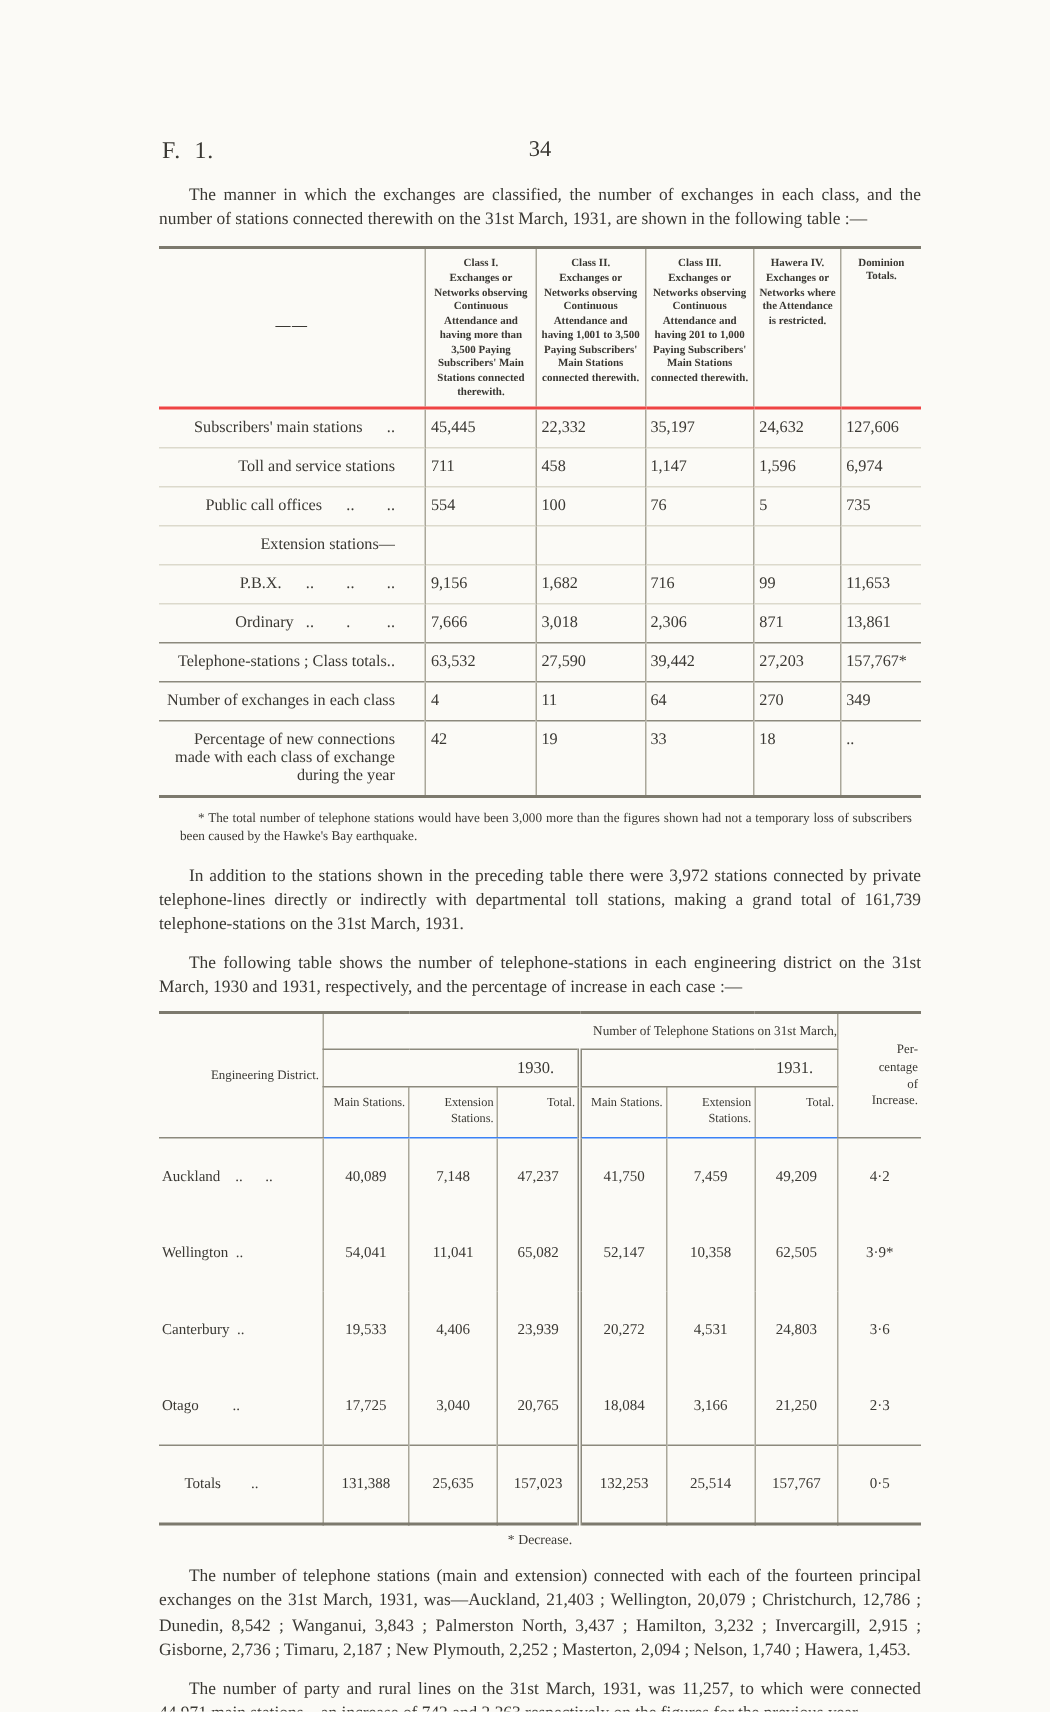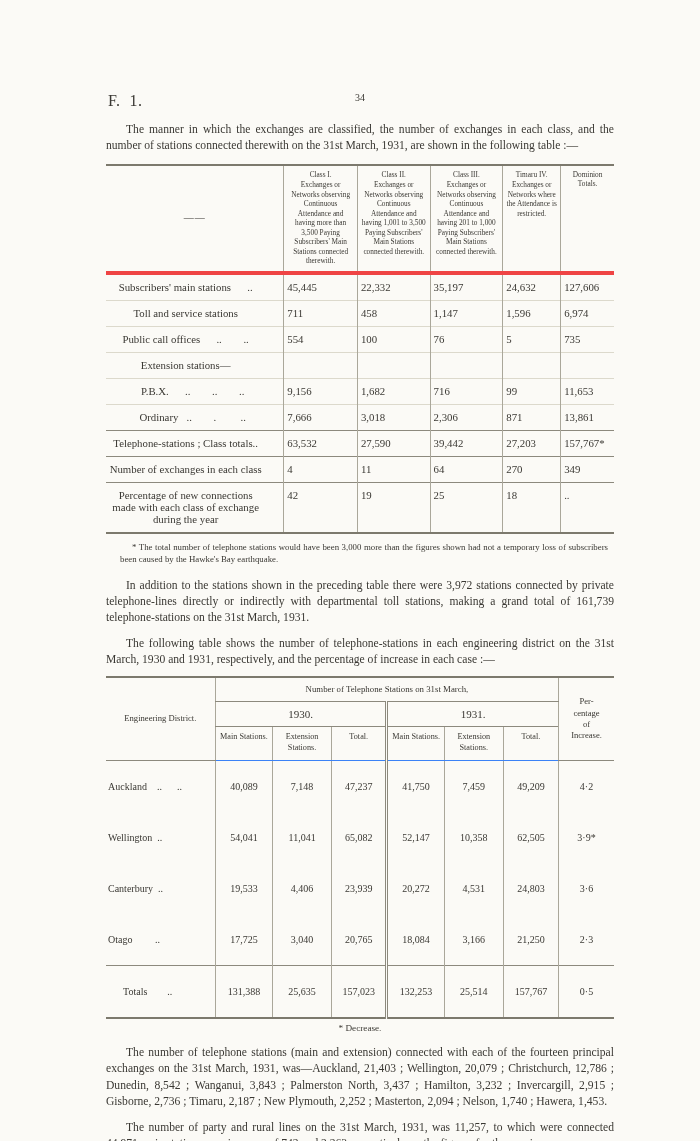--- a/index.html
+++ b/index.html
@@ -7,59 +7,59 @@
     width:700px;height:1141px;overflow:hidden;
     background:#fbfaf6;
     font-family:"Liberation Serif", serif;
     color:#3a3833;
   }
   .page{position:relative;width:700px;height:1141px}
   .content{padding:92px 86px 0 106px}
 
   .pghead{position:relative;height:18px;margin-bottom:12px}
   .docref{position:absolute;left:2px;top:0;font-size:16px;white-space:pre;letter-spacing:.5px}
-  .pgnum{position:absolute;left:0;right:0;top:0;text-align:center;font-size:10px}
+  .pgnum{position:absolute;left:0;right:0;top:0;text-align:center;font-size:15px}
 
   p.body{
     font-size:11.6px;line-height:1.42;text-align:justify;
     text-indent:20px;margin:0 0 9px 0;
   }
   p.tight{margin-bottom:7px}
 
   table{border-collapse:collapse;width:100%;table-layout:fixed}
 
   
   .t1{margin:4px 0 8px 0;border-top:2px solid #7c796d;border-bottom:2px solid #7c796d}
   .t1 th{
-    font-weight:normal;font-size:7.3px;line-height:1.3;
+    font-weight:bold;font-size:7.3px;line-height:1.3;
     padding:4px 3px 5px 3px;vertical-align:top;
-    border-bottom:4px solid #ef4444;
+    border-bottom:2px solid #ef4444;
   }
   .t1 th .tt{margin-bottom:1px}
   .t1 th.corner{vertical-align:middle;font-size:10px;letter-spacing:1px}
   .t1 th + th, .t1 td + td{border-left:1px solid #aaa79a}
   .t1 td{
     font-size:10.8px;padding:6px 3px 7px 3px;vertical-align:top;
   }
-  .t1 td.lbl{text-align:center;white-space:pre-wrap;padding-left:2px;padding-right:20px}
+  .t1 td.lbl{text-align:right;white-space:pre-wrap;padding-left:2px;padding-right:20px}
   .t1 td.sub{padding-left:16px}
   .t1 tbody tr + tr td{border-top:1px solid #dcd9cc}
   .t1 tbody tr.strong td{border-top:1px solid #8c897d}
 
   .footnote{
     font-size:8.8px;line-height:1.35;text-align:justify;
     margin:0 0 12px 0;padding:0 6px 0 14px;text-indent:12px;
   }
   .footnote2{font-size:9.2px;text-align:center;margin:2px 0 12px 0}
 
   
   .t2{margin:6px 0 4px 0;border-top:2px solid #7c796d;border-bottom:2px solid #7c796d}
   .t2 th{
     font-weight:normal;font-size:8.2px;line-height:1.3;
-    padding:3px 2px;text-align:center;vertical-align:middle;
+    padding:3px 2px;text-align:right;vertical-align:middle;
   }
   .t2 th.span-h{font-size:8.8px;padding:6px 0;border-bottom:1px solid #8c897d}
   .t2 th.year-h{font-size:11px;padding:5px 16px;border-bottom:1px solid #8c897d}
   .t2 th.sub-h{vertical-align:top;padding-top:5px;padding-bottom:6px;border-bottom:1px solid #3b82f6}
   .t2 th.district-h,.t2 th.pct-h{border-bottom:1px solid #8c897d;font-size:8.6px}
   .t2 .vr{border-left:1px solid #aaa79a}
   .t2 .dbl{border-left:3px double #8c897d}
   .t2 .pre{white-space:pre-line}
   .t2 td{font-size:10px;padding:20px 3px;text-align:center;vertical-align:middle}
   .t2 td.dist{text-align:left;white-space:pre-wrap;padding-left:2px}
@@ -96,21 +96,21 @@
           </th>
           <th>
             <div class="tt">Class II.</div>
             <div>Exchanges or Networks observing Continuous Attendance and having 1,001 to 3,500 Paying Subscribers' Main Stations connected therewith.</div>
           </th>
           <th>
             <div class="tt">Class III.</div>
             <div>Exchanges or Networks observing Continuous Attendance and having 201 to 1,000 Paying Subscribers' Main Stations connected therewith.</div>
           </th>
           <th>
-            <div class="tt">Timaru IV.</div>
+            <div class="tt">Hawera IV.</div>
             <div>Exchanges or Networks where the Attendance is restricted.</div>
           </th>
           <th>
             <div class="tt">Dominion Totals.</div>
           </th>
         </tr>
       </thead>
       <tbody>
         <tr>
           <td class="lbl">Subscribers' main stations      ..</td>
@@ -173,21 +173,21 @@
           <td>4</td>
           <td>11</td>
           <td>64</td>
           <td>270</td>
           <td>349</td>
         </tr>
         <tr class="strong">
           <td class="lbl">Percentage of new connections made with each class of exchange during the year</td>
           <td>42</td>
           <td>19</td>
-          <td>25</td>
+          <td>33</td>
           <td>18</td>
           <td>..</td>
         </tr>
       </tbody>
     </table>
 
     <p class="footnote">* The total number of telephone stations would have been 3,000 more than the figures shown had not a temporary loss of subscribers been caused by the Hawke's Bay earthquake.</p>
 
     <p class="body">In addition to the stations shown in the preceding table there were 3,972 stations connected by private telephone-lines directly or indirectly with departmental toll stations, making a grand total of 161,739 telephone-stations on the 31st March, 1931.</p>
 

